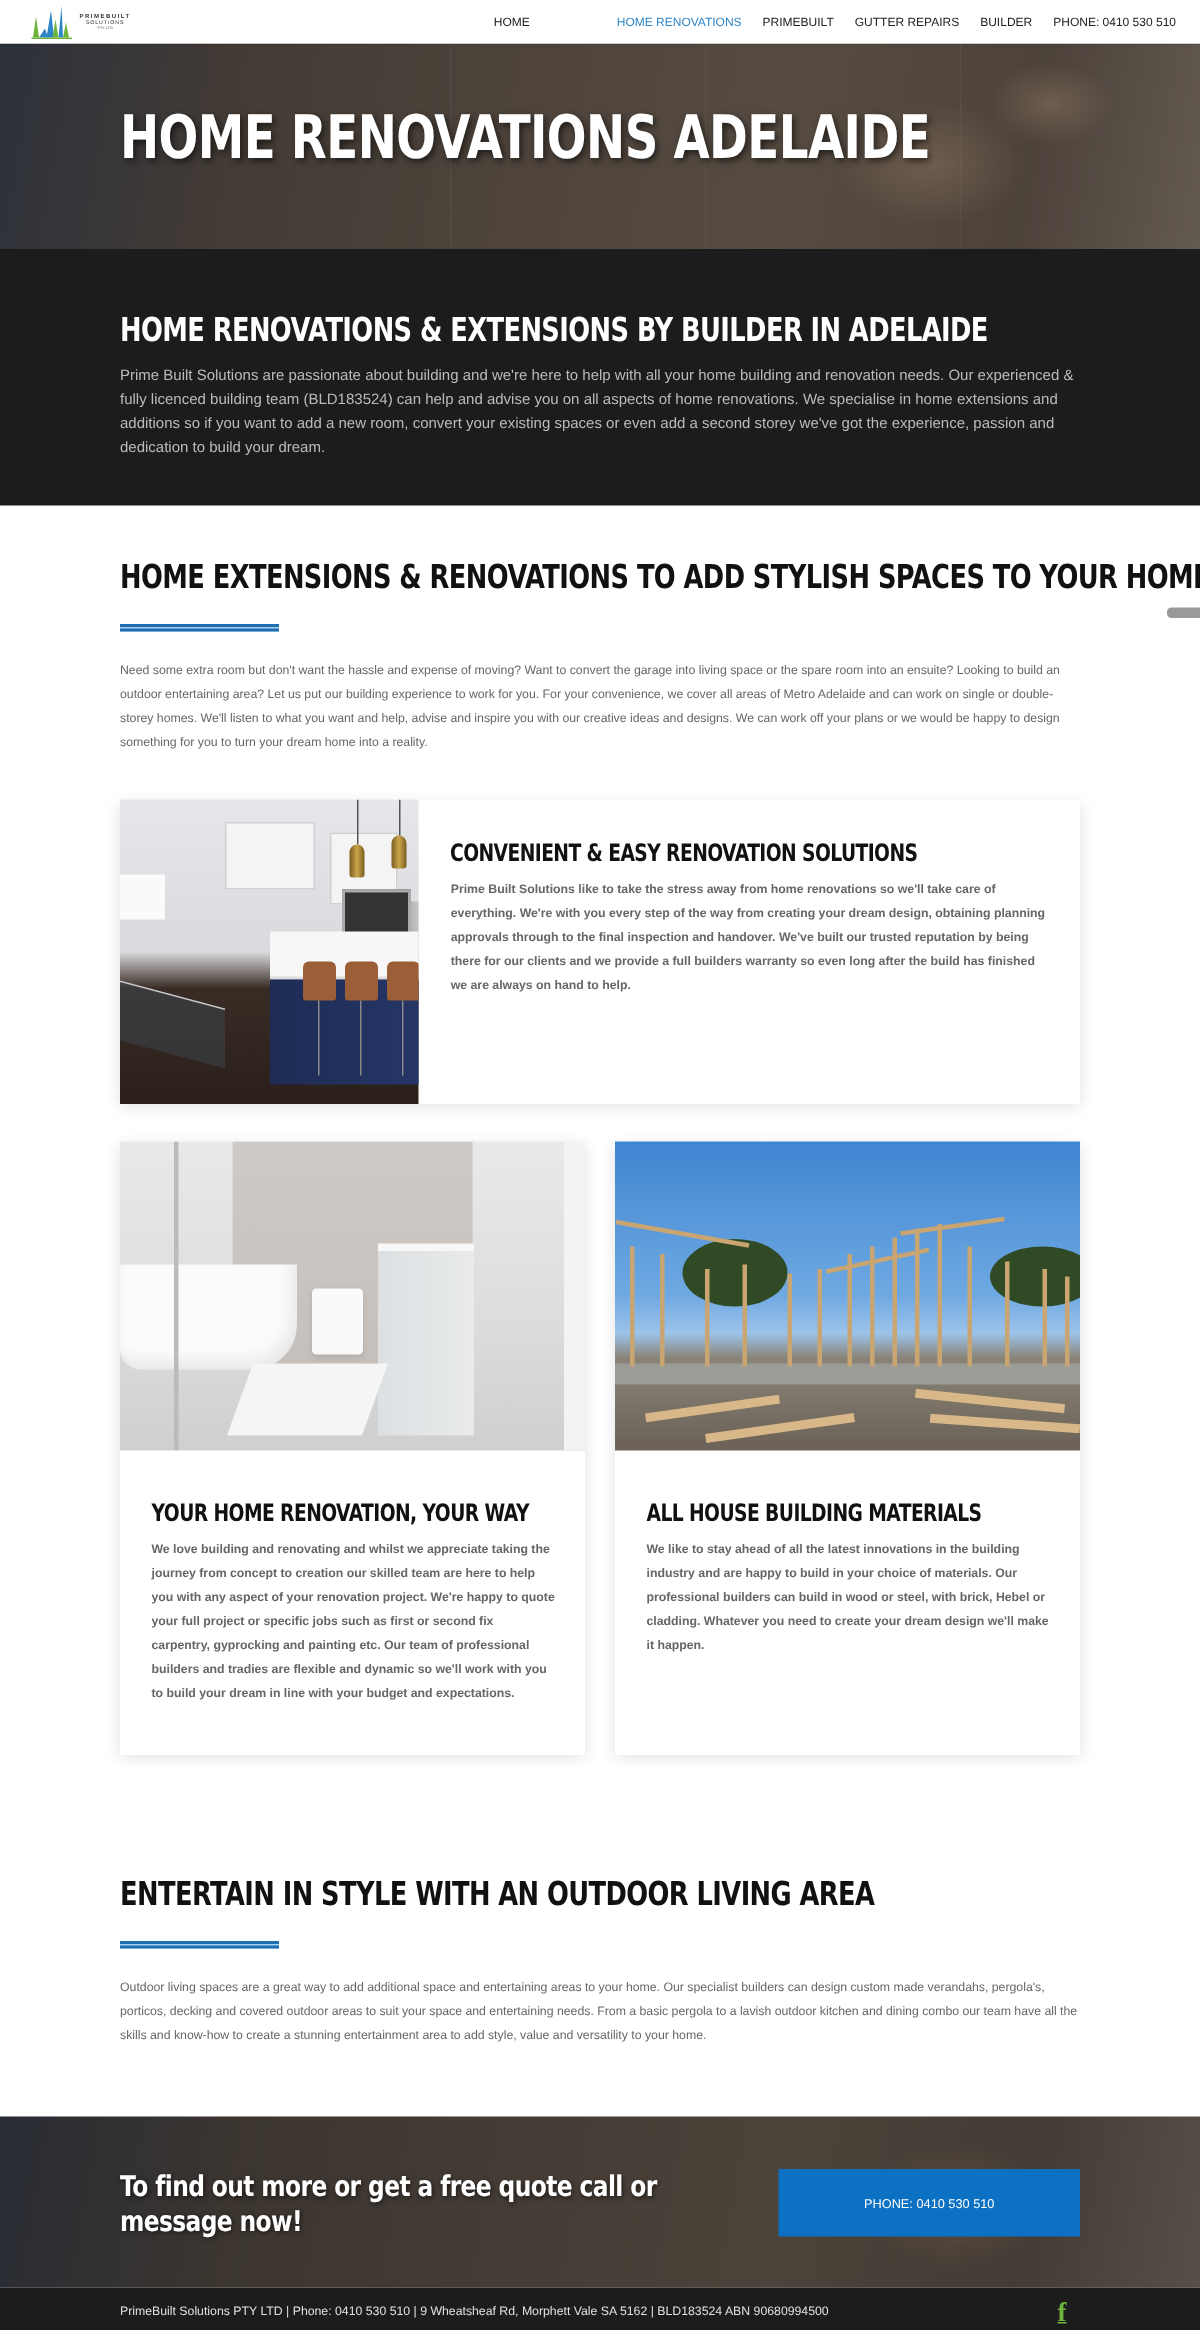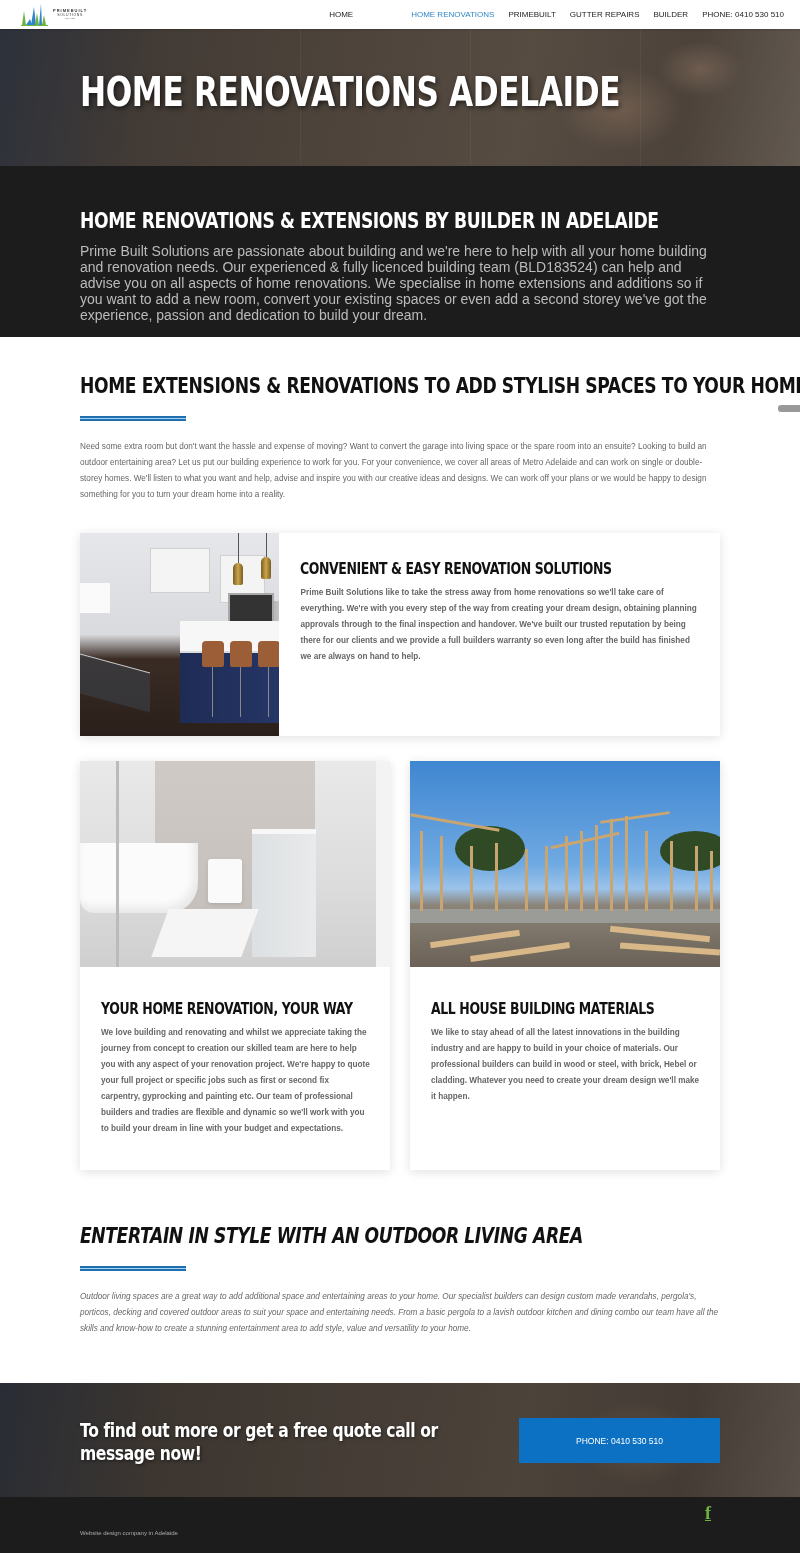--- a/index.html
+++ b/index.html
@@ -26,21 +26,21 @@
       radial-gradient(ellipse 90px 60px at 620px 80px, rgba(200,160,130,0.55), transparent 70%),
       radial-gradient(ellipse 60px 40px at 700px 40px, rgba(210,170,140,0.5), transparent 70%),
       linear-gradient(100deg, #3a4150 0%, #5d5148 20%, #6e5f52 45%, #7a6a5a 65%, #6b5c50 85%, #8d7f72 100%); }
   .hero::after { content: ""; position: absolute; inset: 0; background: rgba(20,20,20,0.35); }
   .hero .plank { position: absolute; top: 0; bottom: 0; width: 1px; background: rgba(255,255,255,0.08); }
   .hero-title { position: absolute; left: 80px; top: 40px; z-index: 2; color: #fff; font-size: 40px; text-shadow: 2px 2px 6px rgba(0,0,0,0.6); transform: scaleX(0.78); white-space: nowrap; }
 
   
   .intro { background: #1c1c1c; padding: 42px 80px 42px 80px; height: 171px; }
   .intro h2 { color: #fff; font-size: 22px; transform: scaleX(0.78); white-space: nowrap; margin-bottom: 10px; }
-  .intro p { color: #bbb; font-size: 14px; line-height: 16px; width: 640px; }
+  .intro p { color: #bbb; font-size: 10px; line-height: 16px; width: 640px; }
 
   
   .section { padding: 36px 80px 0 80px; position: relative; }
   .section h2 { color: #111; font-size: 22px; transform: scaleX(0.78); white-space: nowrap; }
   .divider { margin-top: 18px; width: 106px; height: 5px; border-top: 2px solid #1f6fb0; border-bottom: 2px solid #1f6fb0; background: #a6d1ef; }
   .section p.body { font-size: 8.2px; line-height: 16px; color: #666; width: 640px; margin-top: 18px; }
 
   .scroll-tab { position: absolute; right: 0; top: 405px; width: 22px; height: 7px; background: #999; border-radius: 3px 0 0 3px; }
 
   
@@ -81,21 +81,21 @@
 
   
   .build { background: linear-gradient(180deg, #3f86d1 0%, #6fa9e2 50%, #9cc3ea 62%, #8a8478 70%, #6b6156 100%); }
   .build .tree { position: absolute; border-radius: 50%; background: #2f4a25; }
   .build .stud { position: absolute; width: 3px; background: #c9a572; }
   .build .beam { position: absolute; height: 3px; background: #c9a572; }
   .build .slab { position: absolute; left: 0; top: 148px; width: 310px; height: 14px; background: #9b9b98; }
   .build .pile { position: absolute; height: 6px; background: #d8b888; transform: rotate(-8deg); }
 
   
-  .outdoor { padding-top: 53px; font-style: italic; }
+  .outdoor { padding-top: 81px; }
   .outdoor p.body { margin-top: 18px; }
 
   
   .cta { position: relative; margin-top: 46px; height: 114px; overflow: hidden;
     background:
       radial-gradient(ellipse 90px 60px at 640px 60px, rgba(200,160,130,0.45), transparent 70%),
       linear-gradient(100deg, #3a4150 0%, #5d5148 20%, #6e5f52 45%, #7a6a5a 65%, #6b5c50 85%, #8d7f72 100%); }
   .cta::after { content: ""; position: absolute; inset: 0; background: rgba(20,20,20,0.45); }
   .cta-text { position: absolute; left: 80px; top: 36px; z-index: 2; color: #fff; font-size: 19px; line-height: 23px; width: 500px; transform: scaleX(0.82); text-shadow: 1px 1px 4px rgba(0,0,0,0.6); }
   .cta-btn { position: absolute; left: 519px; top: 35px; z-index: 2; width: 201px; height: 45px; background: #0c71c3; color: #fff; font-size: 8.5px; display: flex; align-items: center; justify-content: center; border: none; }
@@ -241,15 +241,16 @@
   <div class="divider"></div>
   <p class="body">Outdoor living spaces are a great way to add additional space and entertaining areas to your home. Our specialist builders can design custom made verandahs, pergola's, porticos, decking and covered outdoor areas to suit your space and entertaining needs.  From a basic pergola to a lavish outdoor kitchen and dining combo our team have all the skills and know-how to create a stunning entertainment area to add style, value and versatility to your home.</p>
 </section>
 
 <section class="cta">
   <div class="cta-text condensed">To find out more or get a free quote call or message now!</div>
   <button class="cta-btn">PHONE: 0410 530 510</button>
 </section>
 
 <footer class="footer">
+  <div class="line1">PrimeBuilt Solutions PTY LTD | Phone: 0410 530 510 | 9 Wheatsheaf Rd, Morphett Vale SA 5162 | BLD183524 ABN 90680994500</div>
   <a href="#" class="fb">f</a>
   <div class="line2">Website design company in Adelaide</div>
 </footer>
 
 </body></html>

